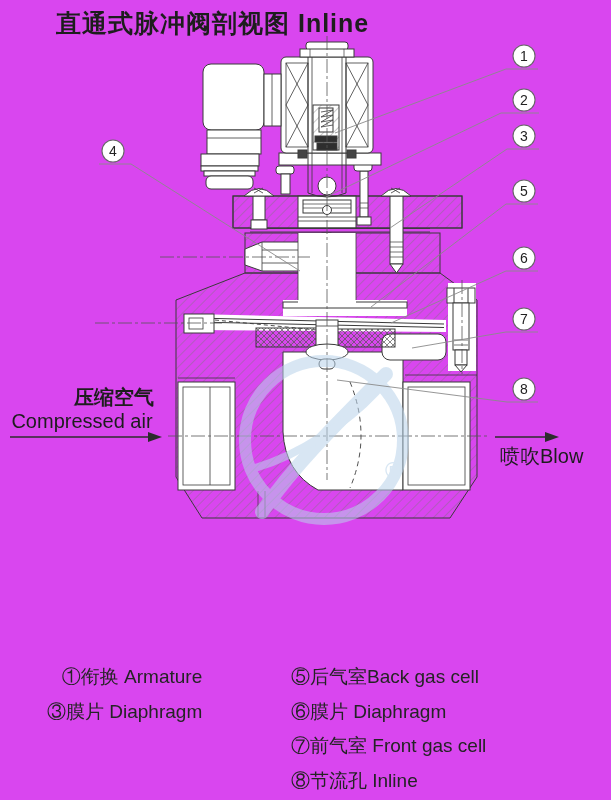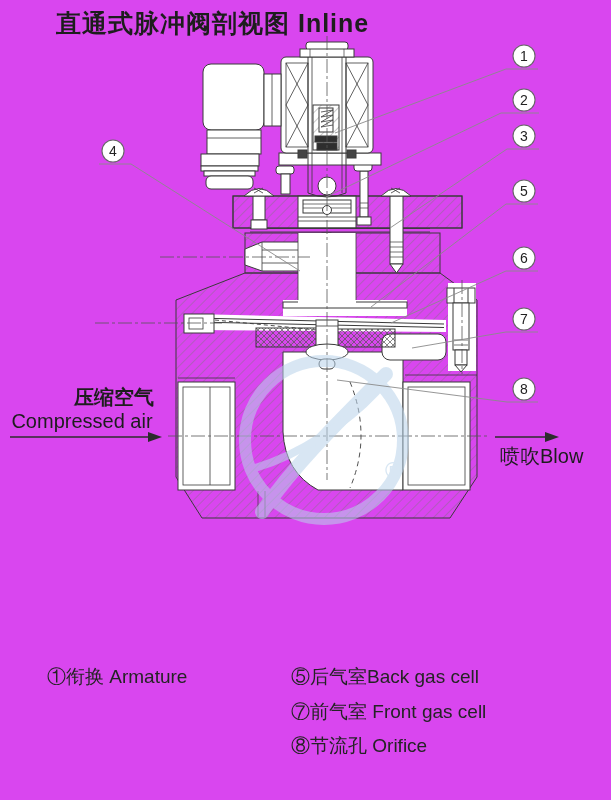--- a/index.html
+++ b/index.html
@@ -291,21 +291,23 @@
       <g>
           <circle cx="524" cy="389" r="11" fill="#fff" stroke="#666" stroke-width="1.1"></circle>
         <text x="524" y="394">8</text>
         </g>
     </g>
   </svg>
 
   <div id="legend">
     <div class="lg-col" id="legend-col-left">
       <div class="lg-item"><span class="lg-num">①</span><span class="lg-label">衔换 Armature</span></div>
+      <div class="lg-item"><span class="lg-num">③</span><span class="lg-label">膜片 Diaphragm</span></div>
     </div>
     <div class="lg-col" id="legend-col-right">
       <div class="lg-item"><span class="lg-num">⑤</span><span class="lg-label">后气室Back gas cell</span></div>
+      <div class="lg-item"><span class="lg-num">⑥</span><span class="lg-label">膜片 Diaphragm</span></div>
       <div class="lg-item"><span class="lg-num">⑦</span><span class="lg-label">前气室 Front gas cell</span></div>
-      <div class="lg-item"><span class="lg-num">⑧</span><span class="lg-label">节流孔 Orifice</span></div>
+      <div class="lg-item"><span class="lg-num">⑧</span><span class="lg-label">节流孔 Inline</span></div>
     </div>
   </div>
 
 </div>
 
 </body></html>

